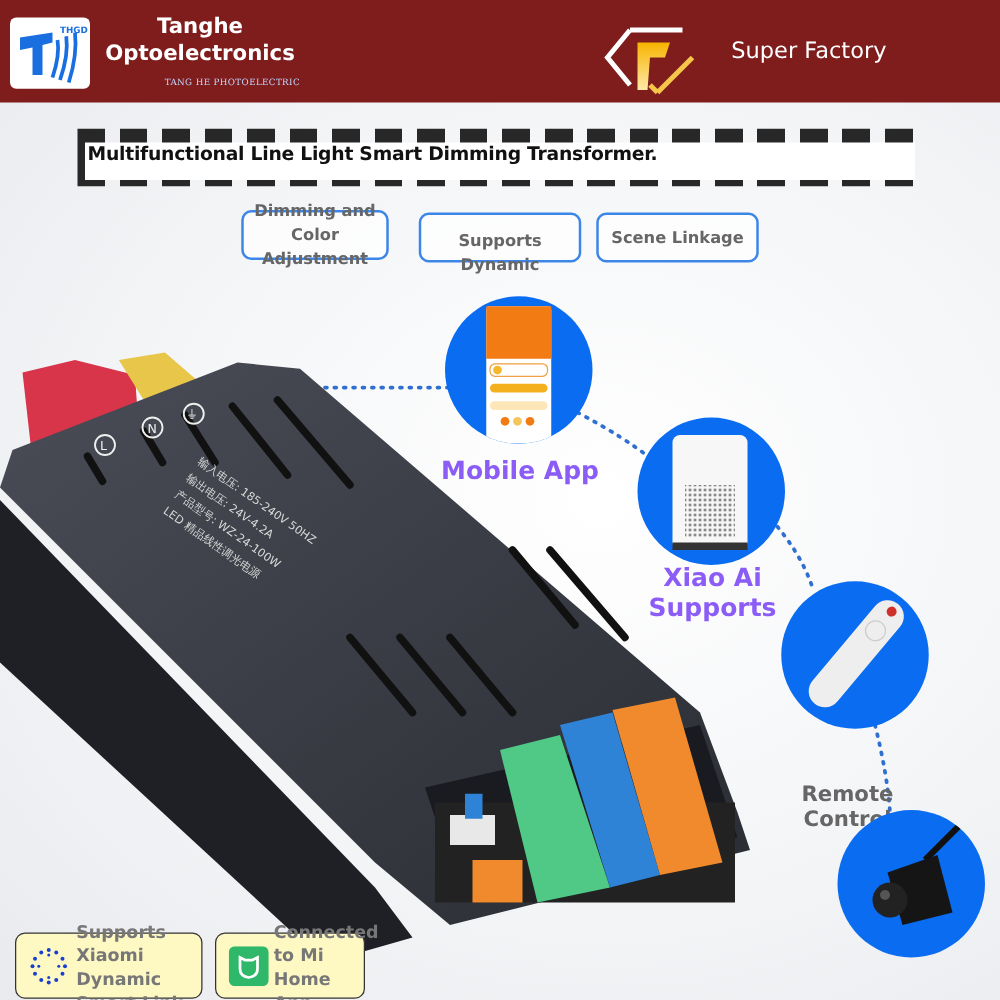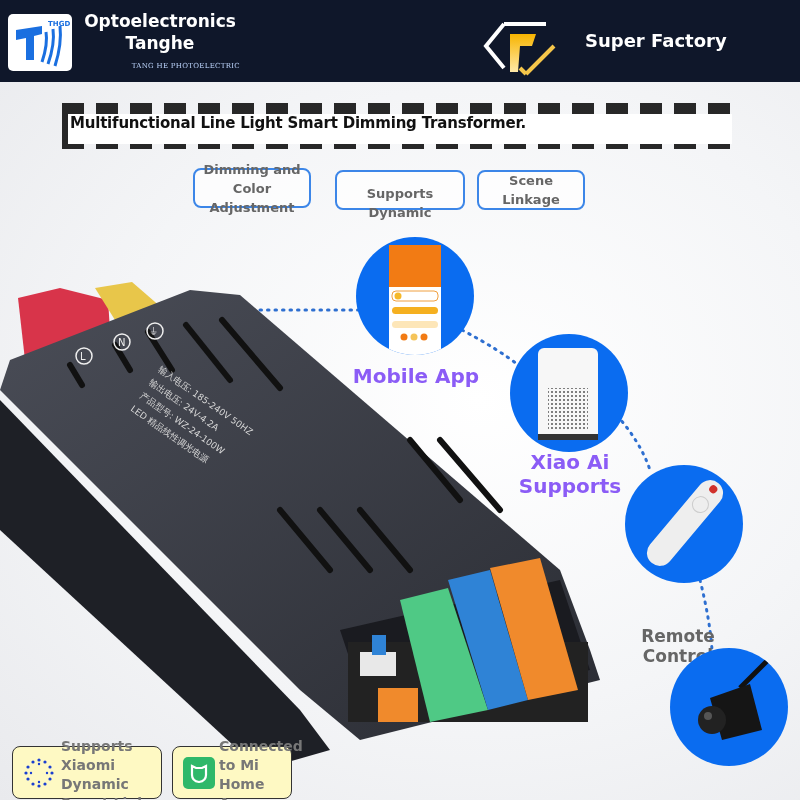--- a/index.html
+++ b/index.html
@@ -7,37 +7,37 @@
   body {
     position: relative;
     font-family: "DejaVu Sans", "Liberation Sans", sans-serif;
     background: radial-gradient(ellipse at 60% 50%, #ffffff 0%, #f4f5f7 55%, #e9eaed 100%);
   }
   .abs { position: absolute; }
 
   
   .header {
     position: absolute; left: 0; top: 0; width: 800px; height: 82px;
-    background: #0f172a;
+    background: #7f1d1d;
   }
   .logo-box {
     position: absolute; left: 8px; top: 14px; width: 64px; height: 57px;
     background: #ffffff; border-radius: 5px;
   }
   .brand-title {
     position: absolute; left: 80px; top: 10px; width: 160px;
     color: #fff; font-weight: bold; font-size: 17px; line-height: 22px; text-align: center;
   }
   .brand-sub {
     position: absolute; left: 80px; top: 62px; width: 160px;
     color: #bfd7ff; font-family: "DejaVu Serif", serif; font-size: 7px; letter-spacing: 0.3px; text-align: right;
   }
   .diamond { position: absolute; left: 474px; top: 12px; width: 90px; height: 66px; }
   .super-factory {
-    position: absolute; left: 585px; top: 30px; color: #fff; font-weight: bold; font-size: 18px;
+    position: absolute; left: 585px; top: 30px; color: #fff; font-weight: normal; font-size: 18px;
   }
 
   
   .cn-strip {
     position: absolute; left: 62px; top: 103px; width: 670px; height: 46px;
     background: repeating-linear-gradient(90deg, #111 0 22px, transparent 22px 34px);
     opacity: 0.9;
   }
   .title-box {
     position: absolute; left: 68px; top: 114px; width: 664px; height: 30px;
@@ -85,22 +85,22 @@
   <div class="logo-box">
     <svg width="64" height="57" viewBox="0 0 64 57">
       <path d="M8 16 L34 12 L34 20 L26 22 L26 46 L18 46 L18 24 L8 26 Z" fill="#1a6fe0"></path>
       <path d="M38 18 Q40 30 34 48" stroke="#1a6fe0" stroke-width="3" fill="none"></path>
       <path d="M45 15 Q47 30 40 50" stroke="#1a6fe0" stroke-width="3" fill="none"></path>
       <path d="M52 12 Q54 30 47 52" stroke="#1a6fe0" stroke-width="3" fill="none"></path>
       <text x="40" y="12" font-size="7" fill="#1a6fe0" font-family="DejaVu Sans, sans-serif" font-weight="bold">THGD</text>
     </svg>
   </div>
   <div class="brand-title">
+    <div>Tanghe</div>
     <div>Optoelectronics</div>
-    <div>Tanghe</div>
   </div>
   <div class="brand-sub">TANG HE PHOTOELECTRIC</div>
 
   <svg class="diamond" viewBox="0 0 90 66">
     <defs>
       <linearGradient id="gold" x1="0" y1="0" x2="0" y2="1">
         <stop offset="0" stop-color="#f7b400"></stop>
         <stop offset="1" stop-color="#ffe9a8"></stop>
       </linearGradient>
     </defs>
@@ -116,21 +116,21 @@
 <div class="cn-strip"></div>
 <div class="title-box"></div>
 <div class="title">Multifunctional Line Light Smart Dimming Transformer.</div>
 
 <div class="chip" style="left:193px; top:168px; width:118px;">
   <span style="width:110px;">Dimming and Color Adjustment</span>
 </div>
 <div class="chip" style="left:335px; top:170px; width:130px;">
   <span style="width:80px;margin-top:26px;">Supports Dynamic</span>
 </div>
-<div class="chip" style="left:477px; top:170px; width:108px;">
+<div class="chip" style="left:477px; top:170px; width:130px;">
   <span>Scene Linkage</span>
 </div>
 
 <svg class="connectors">
   <g fill="none" stroke="#2e6fd0" stroke-width="3" stroke-dasharray="1.5 6" stroke-linecap="round">
     <path d="M230 310 L360 310"></path>
     <path d="M462 330 Q500 350 522 368"></path>
     <path d="M612 410 Q640 440 650 470"></path>
     <path d="M700 580 Q710 620 712 650"></path>
     <path d="M0 495 Q15 480 22 465"></path>

